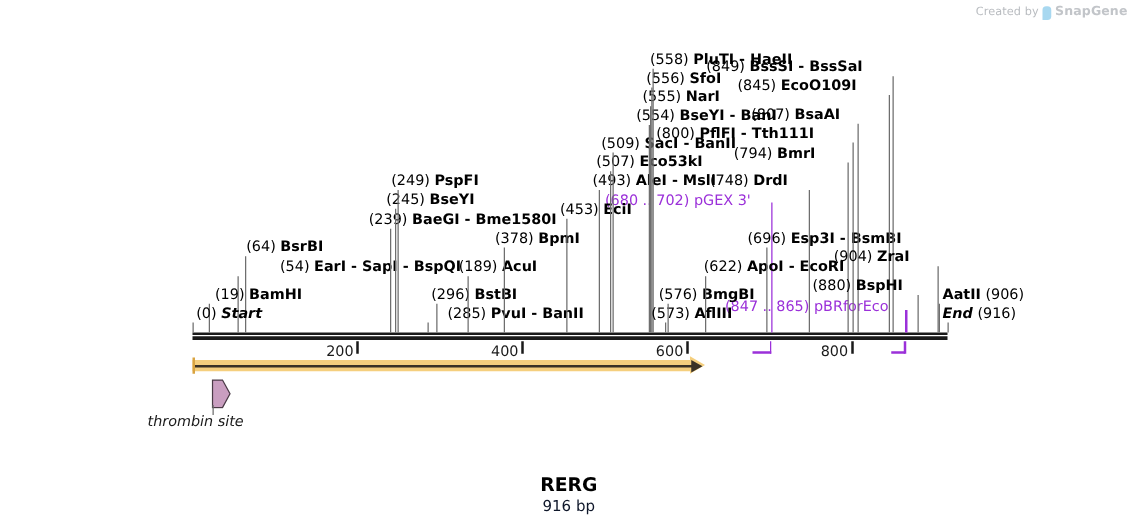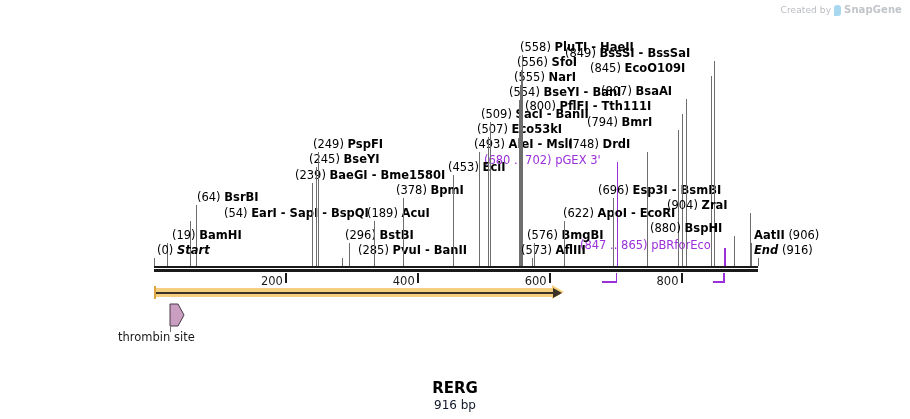--- a/index.html
+++ b/index.html
@@ -204,13 +204,13 @@
 
 <div class="watermark">
   <span>Created by</span>
   <span class="wm-logo"></span>
   <span class="wm-brand">SnapGene</span>
 </div>
 
 <div class="title" style="top:379px;">RERG</div>
 <div class="subtitle" style="top:398px;">916 bp</div>
 
-<div class="thr-label" style="left:118px;top:330px;">thrombin site</div>
+<div class="thr-label" style="left:118px;top:330px;font-style:italic;">thrombin site</div>
 
 </body></html>

